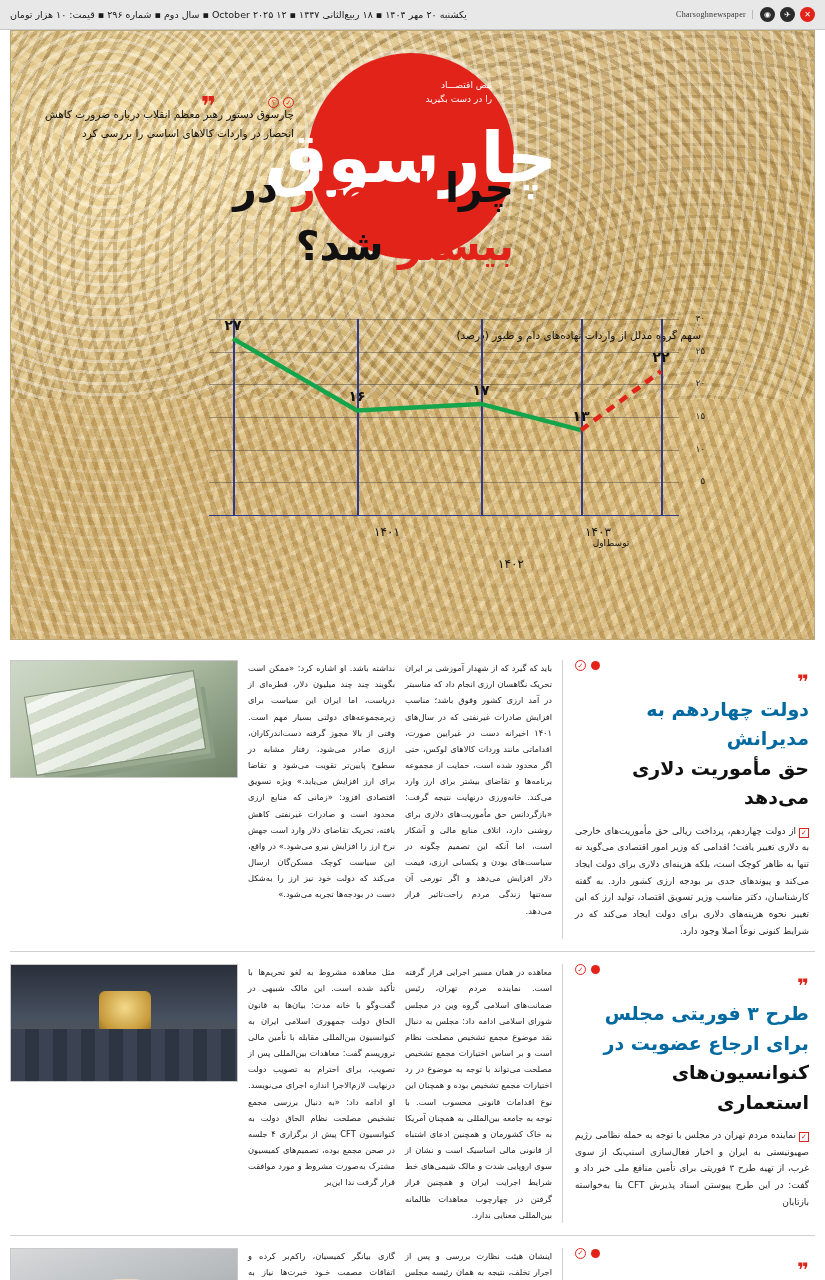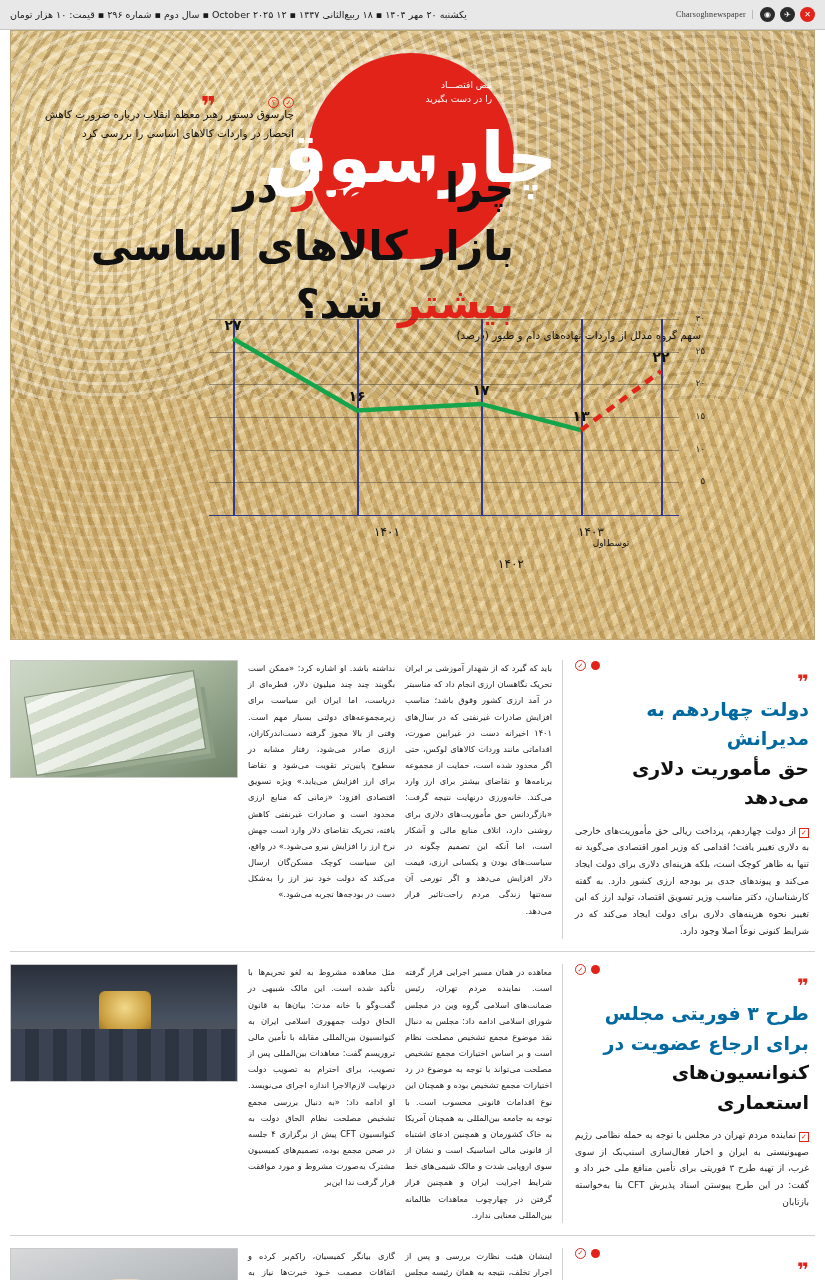--- a/index.html
+++ b/index.html
@@ -218,21 +218,20 @@
 
     <div class="quote-mark">❞</div>
     <div class="kicker-icons">
       <span class="ic-circle">✓</span>
       <span class="ic-circle">؟</span>
     </div>
     <div class="hero-kicker">چارسوق دستور رهبر معظم انقلاب درباره ضرورت کاهش انحصار در واردات کالاهای اساسی را بررسی کرد</div>
 
     <div class="hero-title">
       <div><span>چرا</span> <span class="hl">انحصار</span> <span>در</span></div>
-      <div><span>بازار کالاهای اساسی</span></div>
       <div><span class="hl">بیشتر</span> <span>شد؟</span></div>
     </div>
 
     <div class="chart-wrap">
       <div class="chart-caption">سهم گروه مدلل از واردات نهاده‌های دام و طیور (درصد)</div>
       <div class="plot" id="plot">
           <div class="gridline" style="top: 163.333px;"></div>
           <div class="axis-y" style="top: 163.333px;">۵</div>
           <div class="gridline" style="top: 130.667px;"></div>
           <div class="axis-y" style="top: 130.667px;">۱۰</div>
@@ -254,21 +253,21 @@
             <polyline points="24,19.599999999999994 148,91.46666666666667 272,84.93333333333334 372,111.06666666666666" fill="none" stroke="#14a44b" stroke-width="4.5"></polyline>
             <polyline points="372,111.06666666666666 452,52.26666666666668" fill="none" stroke="#e2231a" stroke-width="4.5" stroke-dasharray="9,7"></polyline>
           </svg>
           <div class="pt-label" style="left: 24px; top: 13.6px;">۲۷</div>
           <div class="pt-label" style="left: 148px; top: 85.4667px;">۱۶</div>
           <div class="pt-label" style="left: 272px; top: 78.9333px;">۱۷</div>
           <div class="pt-label" style="left: 372px; top: 105.067px;">۱۳</div>
           <div class="pt-label" style="left: 452px; top: 46.2667px;">۲۲</div>
           <div class="axis-x" style="left: 118px; width: 60px;">۱۴۰۱</div>
           <div class="axis-x" style="left: 242px; width: 60px; margin-top: 32px;">۱۴۰۲</div>
-          <div class="axis-x" style="left: 322px; width: 60px;">۱۴۰۳</div>
+          <div class="axis-x" style="left: 329px; width: 60px;">۱۴۰۳</div>
           <div class="axis-x" style="left: 342px; width: 60px; top: 219px; font-size: 9px;">توسط‌اول</div>
         </div>
     </div>
   </div>
 
   <div class="rows" id="rows">
       <div class="row">
         <div class="col-head">
           <div class="head-icons">
             <span class="dot-red"></span>

